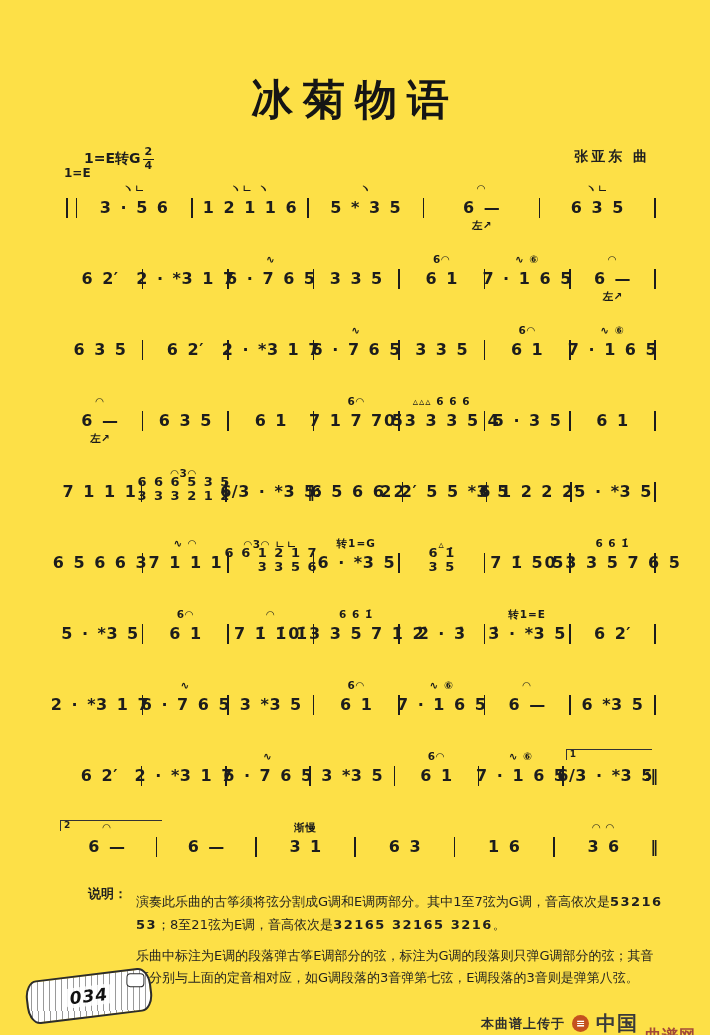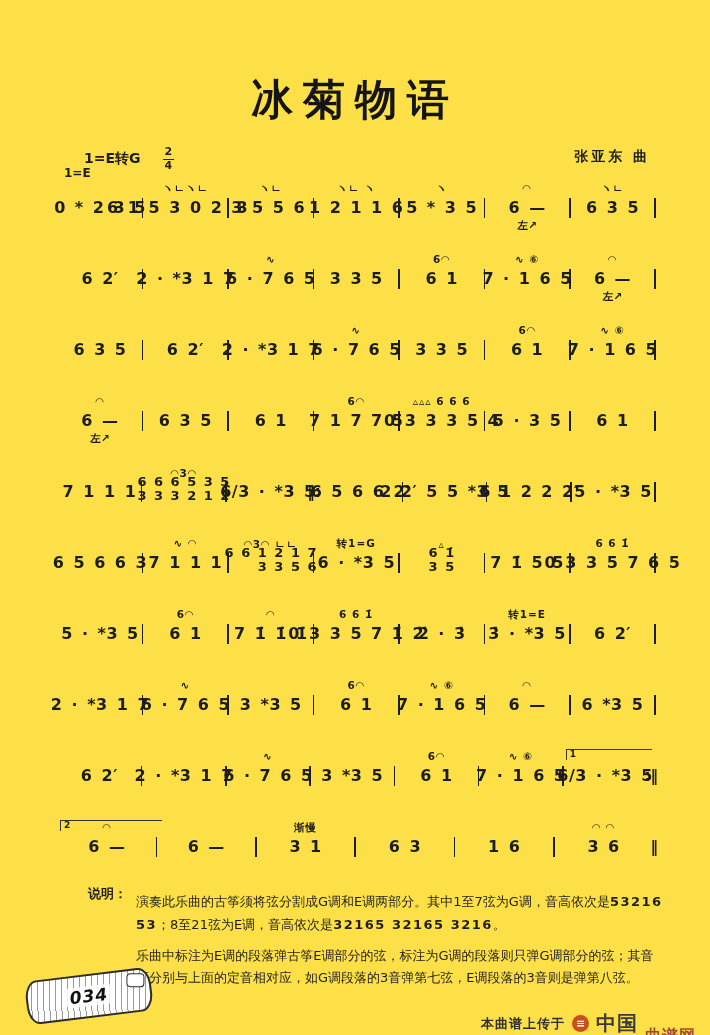--- a/index.html
+++ b/index.html
@@ -11,21 +11,21 @@
     overflow:hidden;
   }
   
   .title{
     position:absolute; top:72px; left:0; width:100%;
     text-align:center; font-family:"DejaVu Serif", serif;
     font-size:42px; font-weight:700; letter-spacing:10px; color:#151515;
   }
   .keysig{
     position:absolute; left:84px; top:146px;
-    display:flex; align-items:center; gap:22px;
+    display:flex; align-items:center; gap:2px;
     font-size:14px; font-weight:700;
   }
   .frac{display:inline-flex; flex-direction:column; align-items:center;
     font-size:11px; font-weight:700; line-height:1.15;}
   .frac .num{border-bottom:1.2px solid #1d1d1d; padding:0 2px;}
   .composer{
     position:absolute; right:60px; top:148px;
     font-size:14px; font-weight:700; letter-spacing:3px; color:#202020;
   }
   
@@ -84,31 +84,21 @@
       <span class="num">2</span>
       <span class="den">4</span>
     </span>
   </div>
 
   <div class="composer">张亚东 曲</div>
 
   <div class="score">
       <div class="score-line">
         <span class="pre">1=E</span>
-        <div class="measure">
-          <span class="m-top">&nbsp;</span>
-          <span class="m-notes">0 * 2 3 5</span>
-          <span class="m-bot">&nbsp;</span>
-        </div>
-        <span class="barline"></span>
-        <div class="measure">
-          <span class="m-top">ヽㄴヽㄴ</span>
-          <span class="m-notes">6 1 5 3 0 2 3 5</span>
-          <span class="m-bot">&nbsp;</span>
-        </div>
+        <span class="barline"></span>
         <span class="barline"></span>
         <div class="measure">
           <span class="m-top">ヽㄴ</span>
           <span class="m-notes">3 · 5 6</span>
           <span class="m-bot">&nbsp;</span>
         </div>
         <span class="barline"></span>
         <div class="measure">
           <span class="m-top">ヽㄴ ヽ</span>
           <span class="m-notes">1 2 1 1 6</span>

